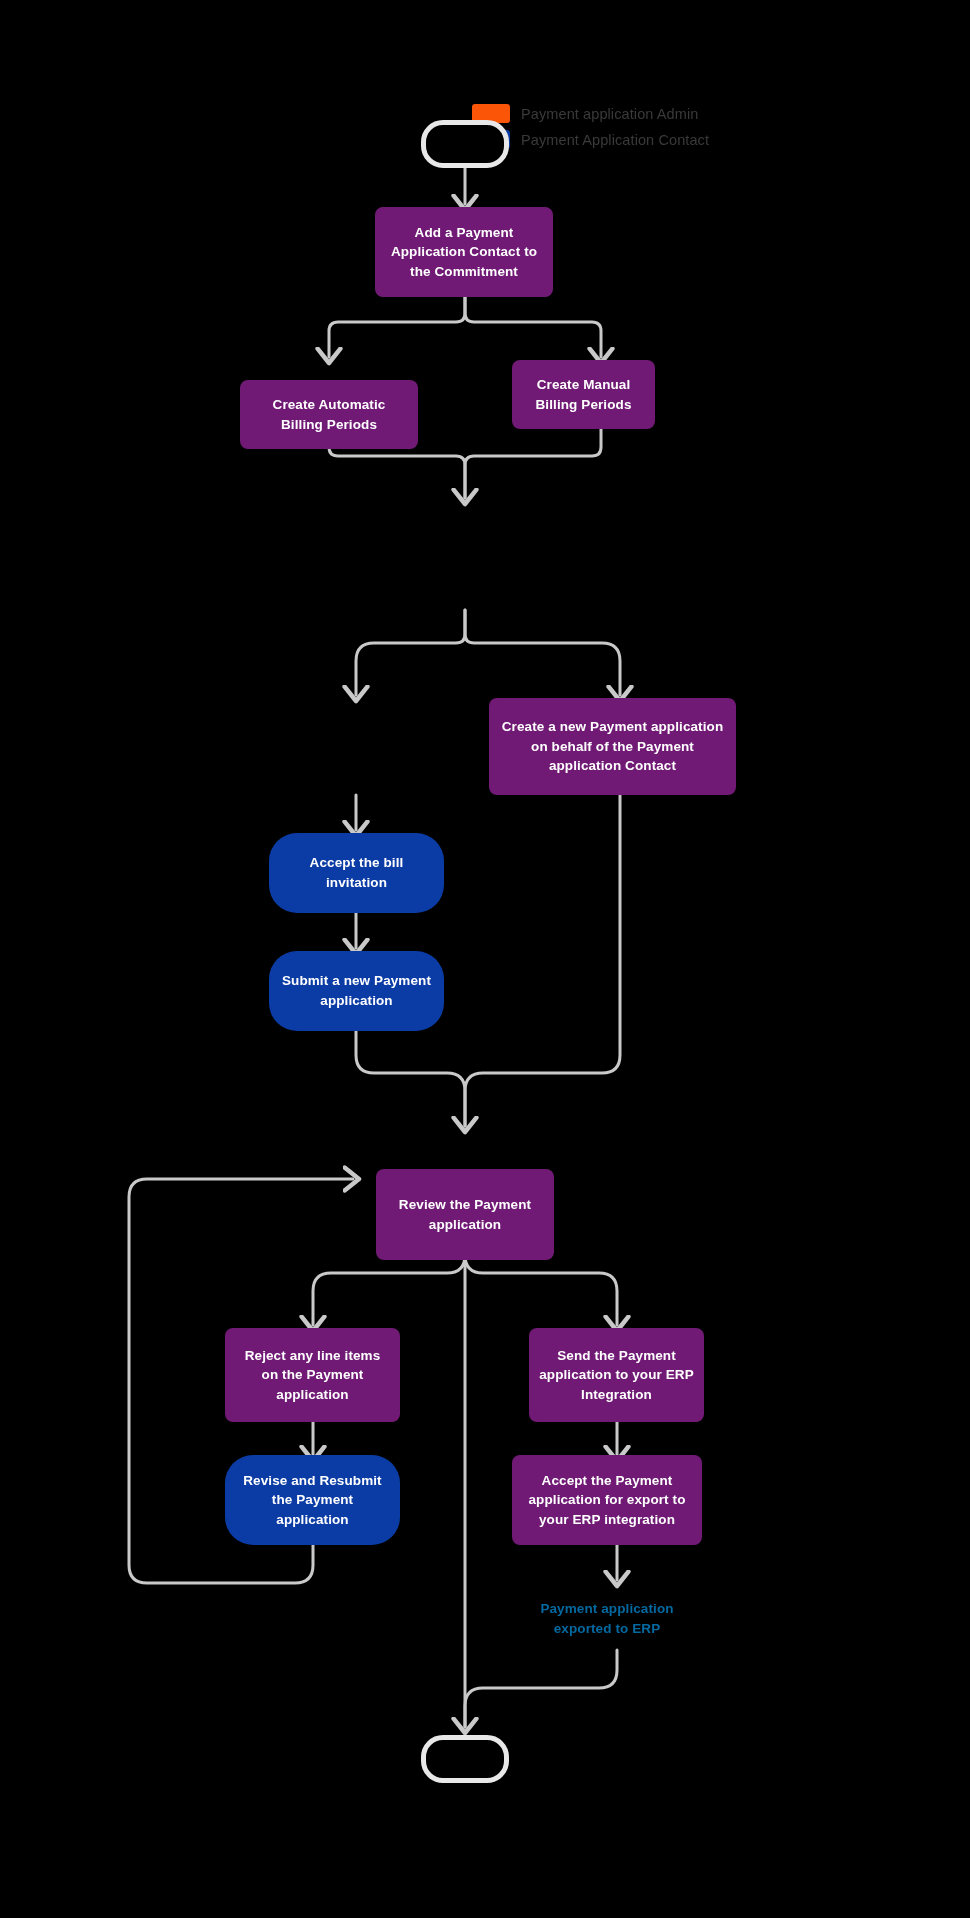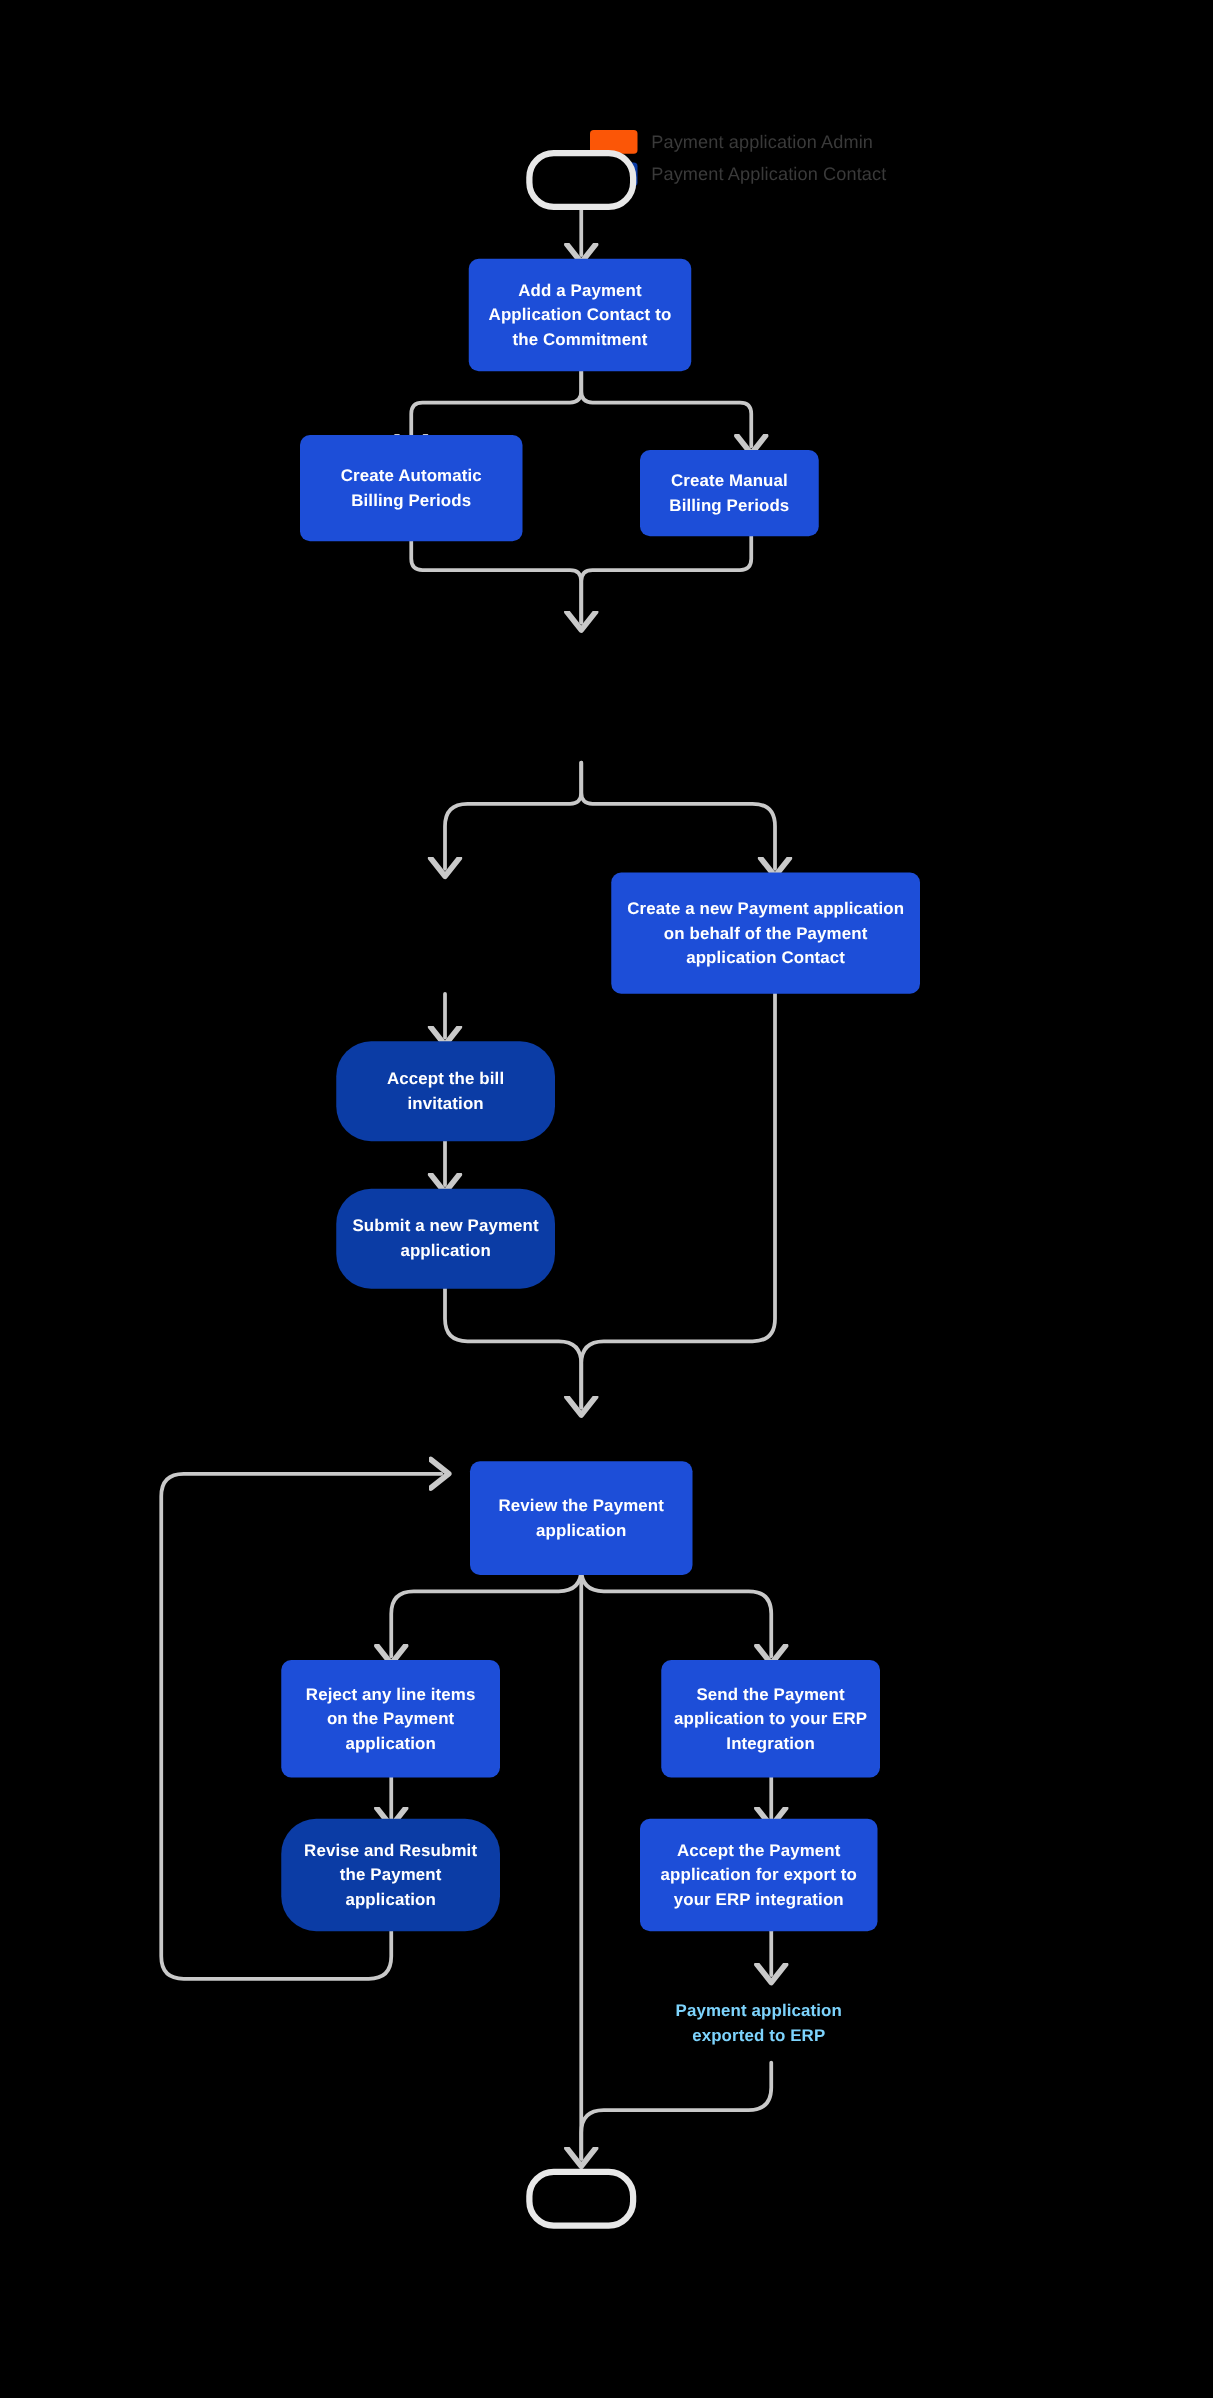--- a/index.html
+++ b/index.html
@@ -34,25 +34,25 @@
     justify-content: center;
     text-align: center;
     border-radius: 8px;
     color: #ffffff;
     font-weight: bold;
     font-size: 13.5px;
     line-height: 1.45;
     padding: 6px 10px;
     letter-spacing: 0.1px;
   }
-  .node.admin  { background: #1d4ed8; }
+  .node.admin  { background: #701a75; }
   .node.contact{ background: #0b3ca5; border-radius: 28px; }
   .node.ghost  {
     background: transparent;
-    color: #7dd3fc;
+    color: #0369a1;
     border-radius: 0;
     font-weight: bold;
   }
   .terminal {
     position: absolute;
     box-sizing: border-box;
     border: 5px solid #e8e8e8;
     border-radius: 22px;
     background: #000000;
   }
@@ -143,21 +143,21 @@
       <span class="legend-label">Payment Application Contact</span>
     </div>
   </div>
 
   <div class="terminal" style="left:421px; top:120px; width:88px; height:48px;"></div>
 
   <div class="node admin" style="left:375px; top:207px; width:178px; height:90px;">
     <span>Add a Payment Application Contact to the Commitment</span>
   </div>
 
-  <div class="node admin" style="left:240px; top:348px; width:178px; height:85px;">
+  <div class="node admin" style="left:240px; top:380px; width:178px; height:69px;">
     <span>Create Automatic Billing Periods</span>
   </div>
 
   <div class="node admin" style="left:512px; top:360px; width:143px; height:69px;">
     <span>Create Manual Billing Periods</span>
   </div>
 
 
   <div class="node admin" style="left:489px; top:698px; width:247px; height:97px;">
     <span>Create a new Payment application on behalf of the Payment application Contact</span>

